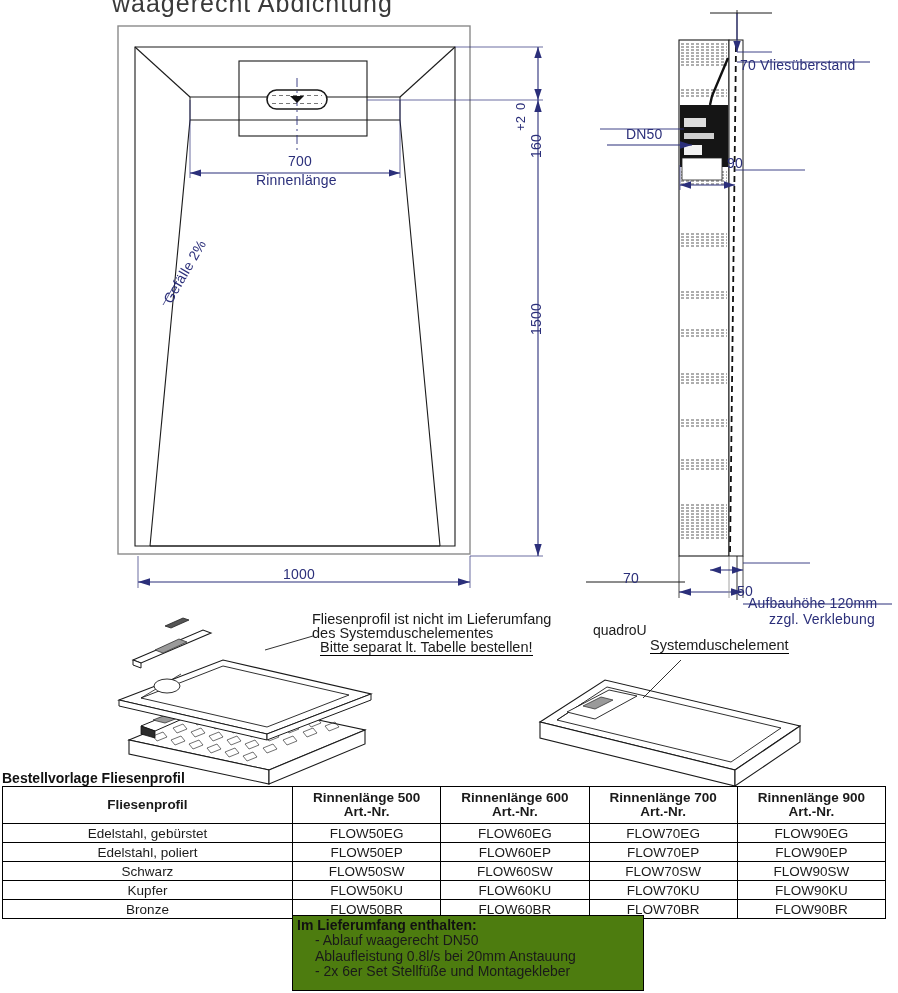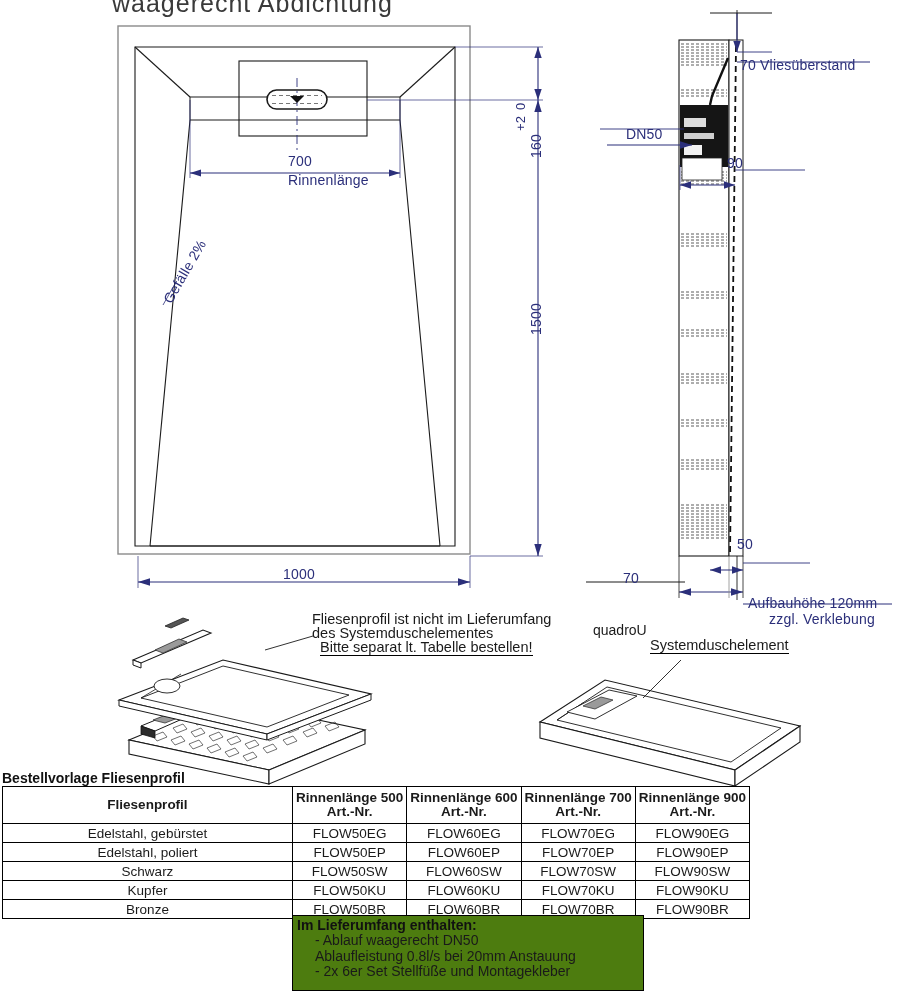--- a/index.html
+++ b/index.html
@@ -7,21 +7,21 @@
        font-family:"Liberation Sans", sans-serif; color:#000;}
   .abs{position:absolute;}
   .dimtxt{color:#2b2f7a;font-size:14px;white-space:nowrap;letter-spacing:.2px;}
   .dimtxt.sm{font-size:13px;}
   .blktxt{color:#1a1a1a;font-size:14px;white-space:nowrap;margin-top:33px;}
   .rot90{transform:rotate(-90deg);transform-origin:0 0;}
   .rotslant{transform:rotate(-60deg);transform-origin:0 0;}
   svg{display:block;overflow:visible;}
 
   
-  #order-table{position:absolute;left:2px;top:786px;width:748px;border-collapse:collapse;}
+  #order-table{position:absolute;left:2px;top:786px;width:884px;border-collapse:collapse;}
   #order-table td,#order-table th{border:1px solid #000;text-align:center;
         font-size:13.5px;color:#1a1a1a;padding:1px 2px;height:16px;}
   #order-table th{font-weight:bold;line-height:1.05;padding:4px 2px;}
   #order-table td.prof{width:285px;}
   .tbl-caption{position:absolute;left:2px;top:770px;font-weight:bold;font-size:14px;color:#111;}
 
   
   #included-box{position:absolute;left:292px;top:915px;width:352px;height:76px;
       border:1.3px solid #000;background:#4d7c0f;box-sizing:border-box;padding:2px 4px;}
   #included-box .hd{font-weight:bold;font-size:14px;color:#111;line-height:1.08;}
@@ -86,21 +86,21 @@
   <line x1="538" y1="47" x2="538" y2="100" stroke="#2b2f7a" stroke-width="1.1"></line>
   <polygon points="538,47 534.3,58 541.7,58" fill="#2b2f7a"></polygon>
   <polygon points="538,100 534.3,89 541.7,89" fill="#2b2f7a"></polygon>
   <line x1="455" y1="47" x2="543" y2="47" stroke="#2b2f7a" stroke-width="0.7"></line>
   <line x1="367" y1="100" x2="543" y2="100" stroke="#2b2f7a" stroke-width="0.7"></line>
 
   <line x1="163" y1="305" x2="176" y2="282" stroke="#2b2f7a" stroke-width="0.8"></line>
 </svg>
 
 <div class="abs dimtxt" style="left:288px;top:153px;">700</div>
-<div class="abs dimtxt" style="left:256px;top:172px;margin-left:32px;">Rinnenlänge</div>
+<div class="abs dimtxt" style="left:256px;top:172px;">Rinnenlänge</div>
 <div class="abs dimtxt" style="left:283px;top:566px;">1000</div>
 <div class="abs dimtxt rot90" style="left:528px;top:335px;">1500</div>
 <div class="abs dimtxt rot90" style="left:528px;top:158px;">160</div>
 <div class="abs dimtxt sm rot90" style="left:513px;top:131px;">+2</div>
 <div class="abs dimtxt sm rot90" style="left:513px;top:110px;">0</div>
 <div class="abs dimtxt rotslant" style="left:160px;top:298px;">Gefälle 2%</div>
 
 <svg class="abs" style="left:560px;top:0px;" width="338" height="620">
 
   <line x1="177" y1="10" x2="177" y2="600" stroke="#1a1a1a" stroke-width="0.9"></line>
@@ -202,21 +202,21 @@
   <line x1="183" y1="563" x2="250" y2="563" stroke="#2b2f7a" stroke-width="0.9"></line>
 
   <line x1="26" y1="582" x2="125" y2="582" stroke="#1a1a1a" stroke-width="1"></line>
 
   <line x1="183" y1="604" x2="332" y2="604" stroke="#2b2f7a" stroke-width="1"></line>
 </svg>
 
 <div class="abs dimtxt" style="left:740px;top:57px;">70 Vliesüberstand</div>
 <div class="abs dimtxt" style="left:626px;top:126px;">DN50</div>
 <div class="abs dimtxt" style="left:727px;top:155px;">90</div>
-<div class="abs dimtxt" style="left:737px;top:536px;text-align:right;">50</div>
+<div class="abs dimtxt" style="left:737px;top:583px;text-align:right;">50</div>
 <div class="abs dimtxt" style="left:623px;top:570px;">70</div>
 <div class="abs blktxt" style="left:593px;top:589px;">quadroU</div>
 <div class="abs dimtxt" style="left:748px;top:595px;">Aufbauhöhe 120mm</div>
 <div class="abs dimtxt" style="left:769px;top:611px;">zzgl. Verklebung</div>
 
 <svg class="abs" style="left:95px;top:608px;" width="300" height="160">
 
   <polygon points="34,132 130,92 270,122 174,162" fill="#fff" stroke="#1a1a1a" stroke-width="1.1"></polygon>
   <polygon points="34,132 34,146 174,176 174,162" fill="#fff" stroke="#1a1a1a" stroke-width="1.1"></polygon>
   <polygon points="174,162 174,176 270,136 270,122" fill="#fff" stroke="#1a1a1a" stroke-width="1.1"></polygon>

